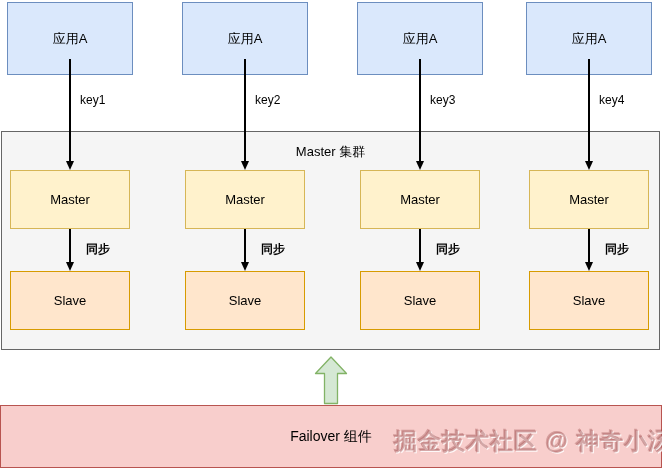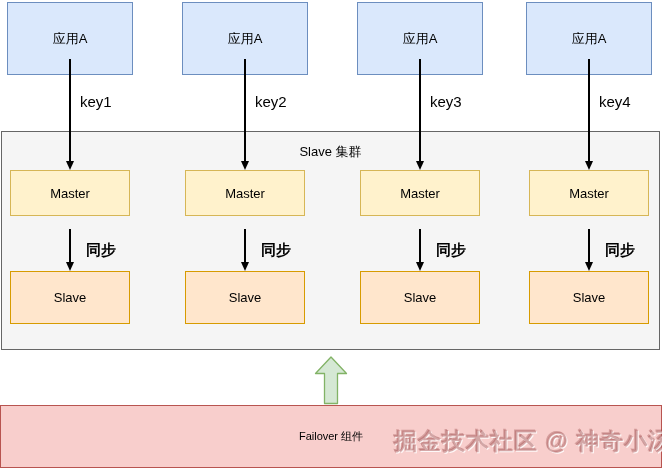--- a/index.html
+++ b/index.html
@@ -23,73 +23,73 @@
 
   .node {
     position:absolute; display:flex; align-items:center; justify-content:center;
     font-size:13px; box-sizing:border-box;
   }
   .app-box {
     top:2px; left:calc(var(--cx)*1px - 63px); width:126px; height:73px;
     background:#dae8fc; border:1px solid #6c8ebf;
   }
   .master-box {
-    top:170px; left:calc(var(--cx)*1px - 60px); width:120px; height:46px;
+    top:170px; left:calc(var(--cx)*1px - 60px); width:120px; height:59px;
     background:#fff2cc; border:1px solid #d6b656;
   }
   .slave-box {
-    top:271px; left:calc(var(--cx)*1px - 60px); width:120px; height:53px;
+    top:271px; left:calc(var(--cx)*1px - 60px); width:120px; height:59px;
     background:#ffe6cc; border:1px solid #d79b00;
   }
 
   .vline {
     position:absolute; width:1.5px; background:#000;
     left:calc(var(--cx)*1px - 0.75px);
   }
   .key-line  { top:59px;  height:102px; }
   .sync-line { top:229px; height:33px; }
 
   .ahead {
     position:absolute; width:0; height:0;
     border-left:4.5px solid transparent; border-right:4.5px solid transparent;
     border-top:9px solid #000;
     left:calc(var(--cx)*1px - 4.5px);
   }
   .key-head  { top:161px; }
   .sync-head { top:262px; }
 
-  .edge-lbl { position:absolute; font-size:15px; white-space:nowrap; }
+  .edge-lbl { position:absolute; font-size:12px; white-space:nowrap; }
   .key-label  { top:93px;  left:calc(var(--cx)*1px + 10px); }
   .sync-label { top:241px; left:calc(var(--cx)*1px + 16px);font-weight:bold; }
 
   
   .up-arrow { position:absolute; left:314px; top:356px; }
 
   
   .failover {
     position:absolute; left:0; top:405px; width:660px; height:61px;
     background:#f8cecc; border:1px solid #b85450;
     display:flex; align-items:center; justify-content:center;
-    font-size:11px; box-sizing:content-box;
+    font-size:14px; box-sizing:content-box;
   }
 
   .watermark {
     position:absolute; left:394px; top:426px; white-space:nowrap;
     font-size:23px; font-weight:bold; letter-spacing:1px;
     color:rgba(178,104,104,0.55);
     text-shadow:1px 1px 0 rgba(255,255,255,0.85), -1px -1px 0 rgba(150,70,70,0.35);
   }
 </style>
 </head>
 <body>
 
 <div class="canvas">
 
   <div class="cluster">
-    <div class="cluster-label">Slave 集群</div>
+    <div class="cluster-label">Master 集群</div>
   </div>
 
   <div class="col" style="--cx:70">
     <div class="node app-box">
       <span>应用A</span>
     </div>
     <div class="vline key-line"></div>
     <div class="ahead key-head"></div>
     <div class="edge-lbl key-label">key1</div>
     <div class="node master-box">

